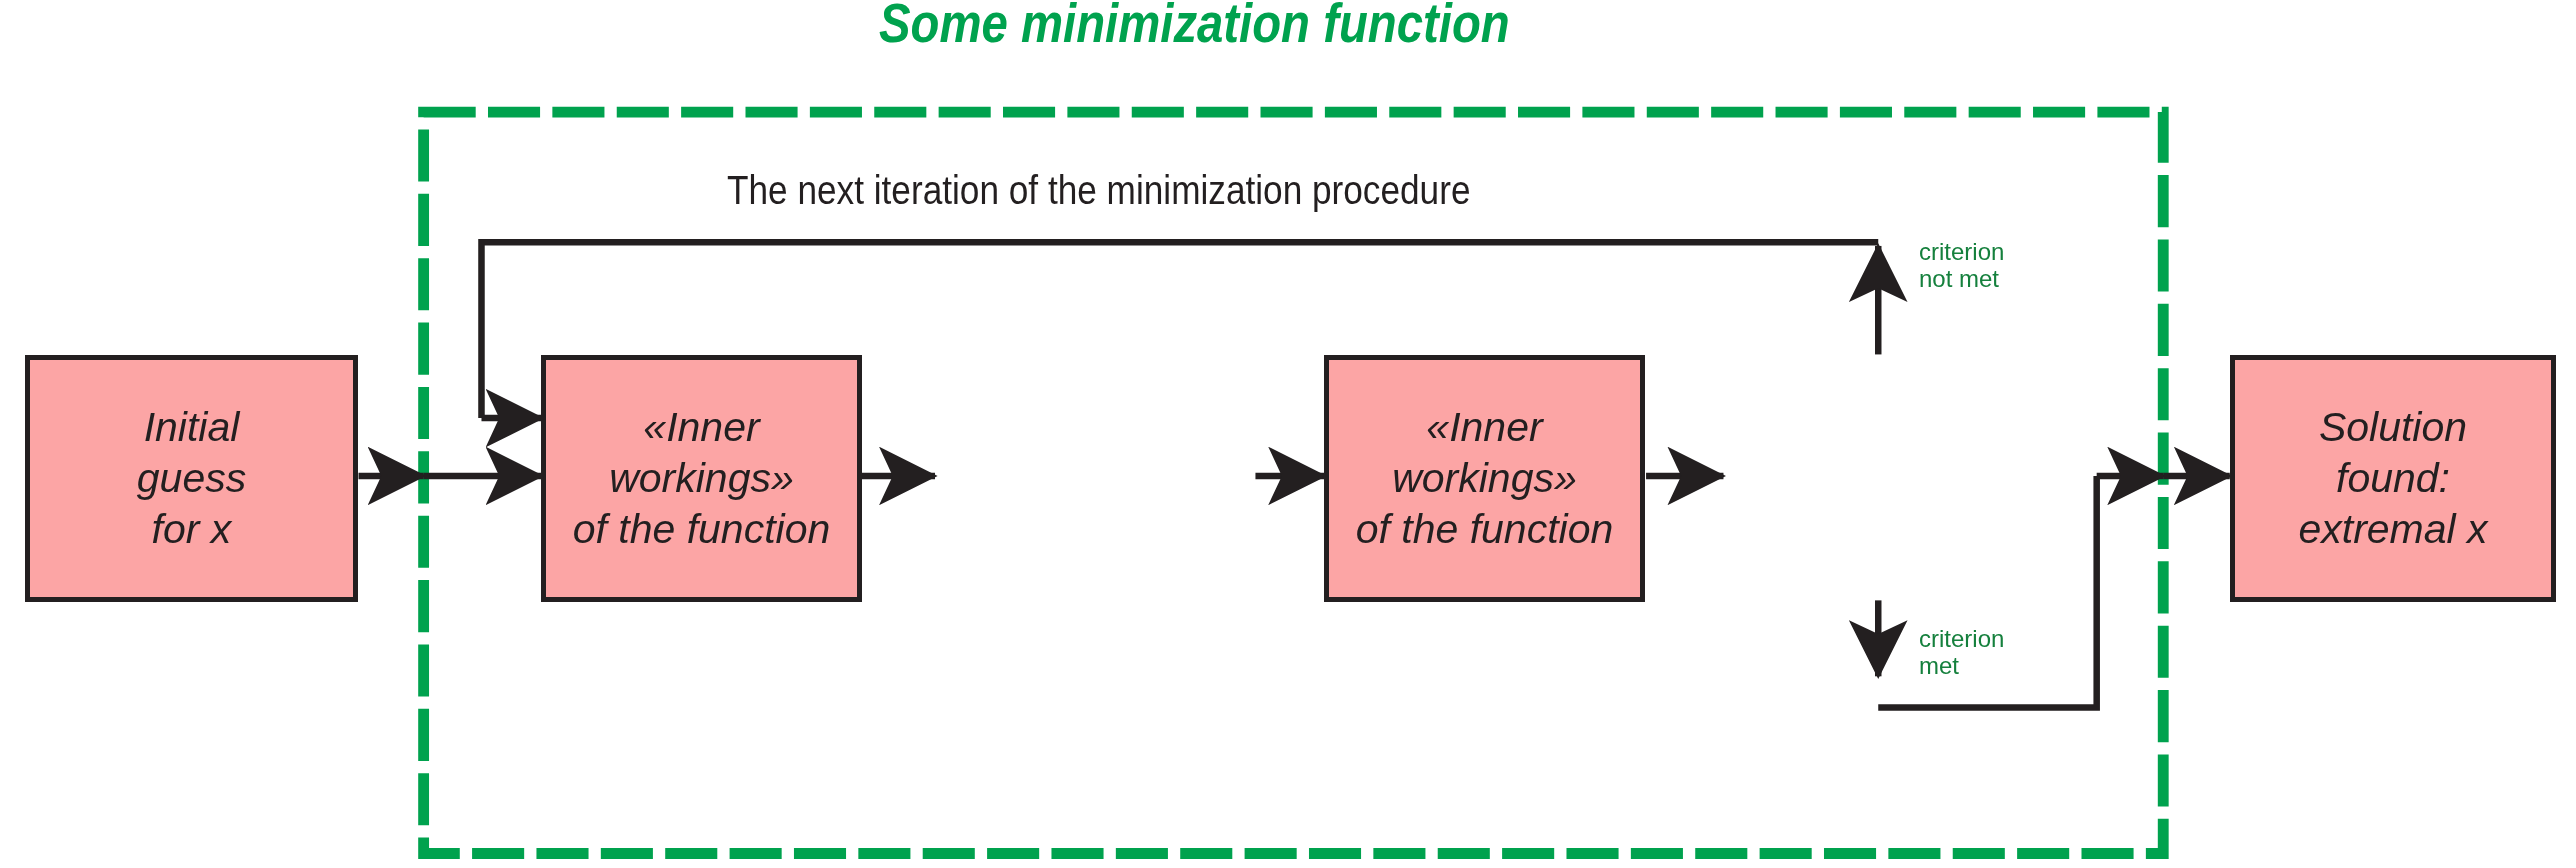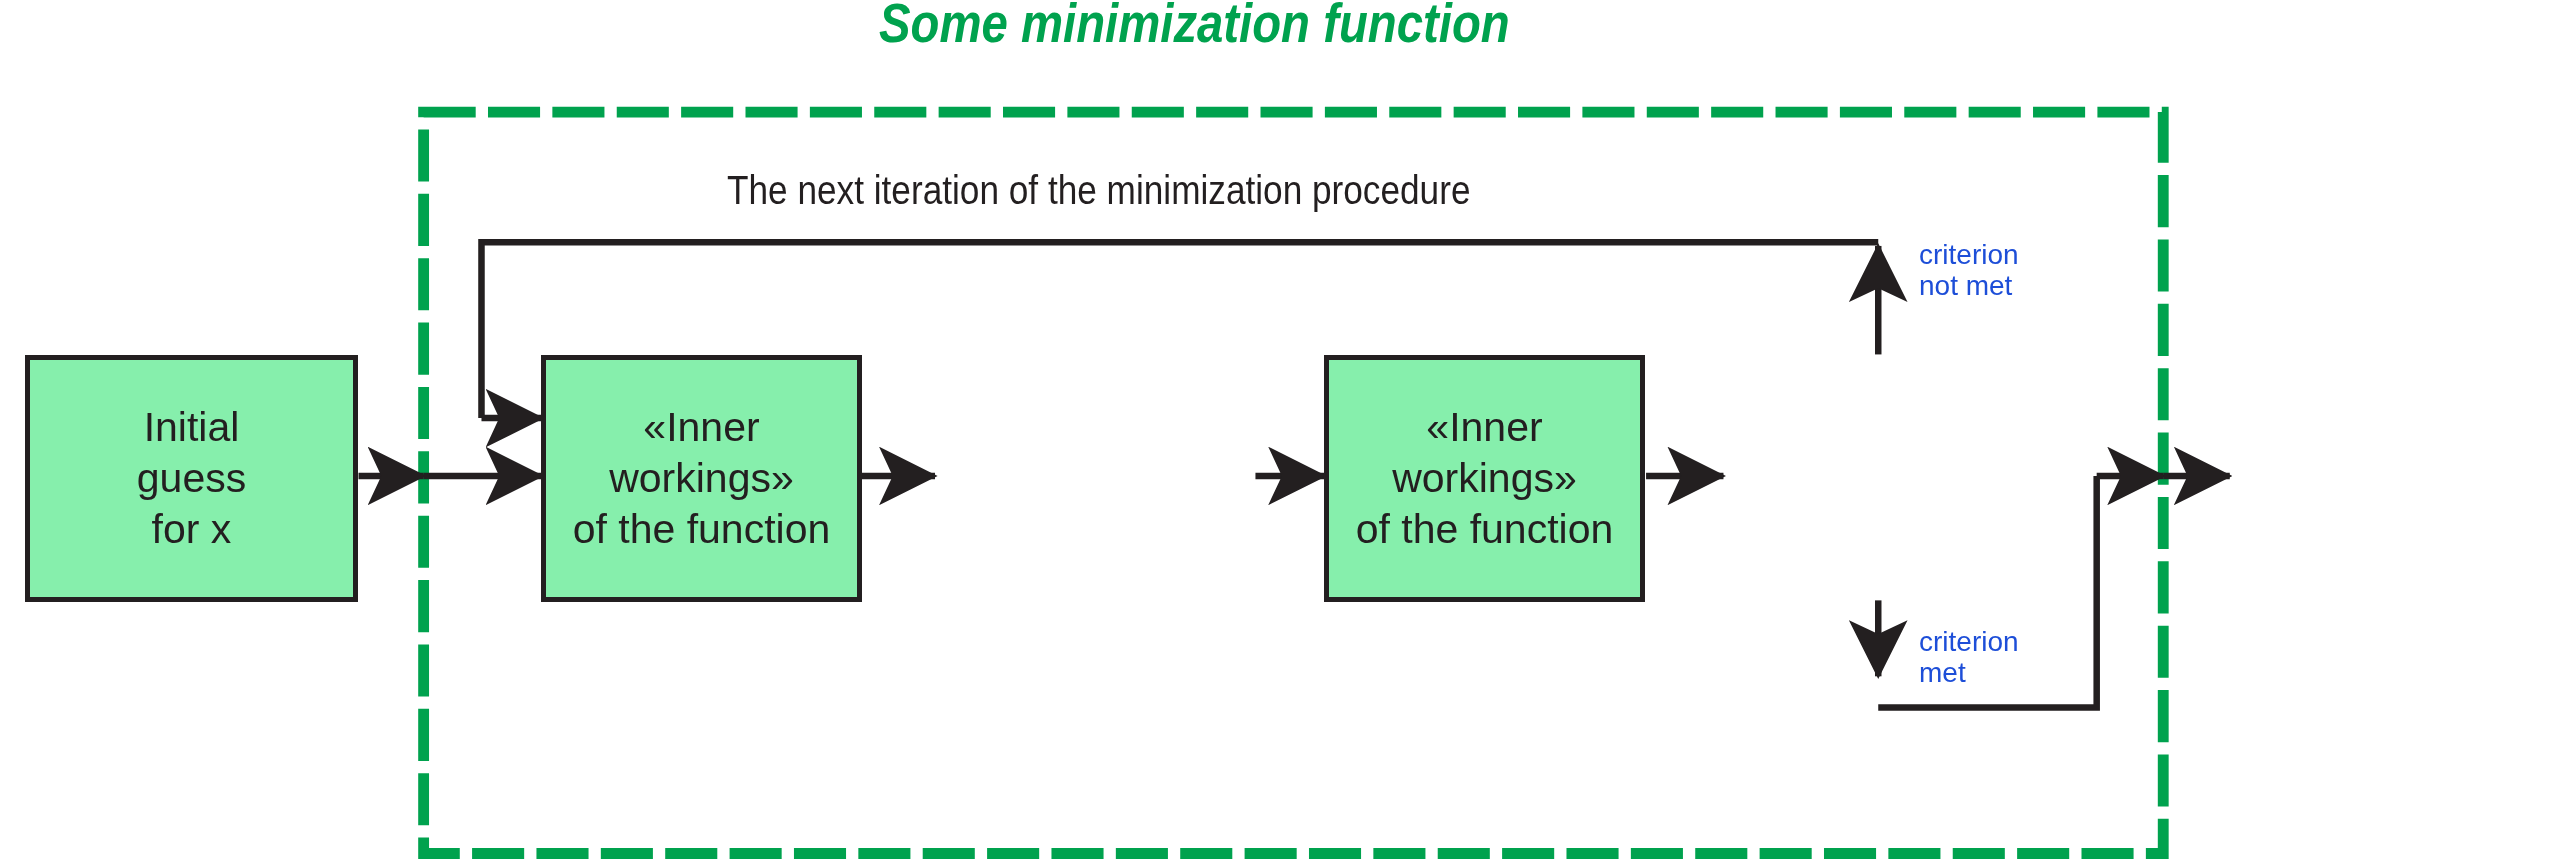--- a/index.html
+++ b/index.html
@@ -21,30 +21,31 @@
     position: absolute;
     left: 0;
     top: 0;
     width: 2576px;
     height: 868px;
   }
   .node-box {
     position: absolute;
     box-sizing: border-box;
     border: 5.8px solid #231f20;
-    background: #86efac;
+    background: #fca5a5;
     display: flex;
     align-items: center;
     justify-content: center;
     text-align: center;
     color: #231f20;
     font-family: "Liberation Sans", sans-serif;
     font-size: 41px;
     line-height: 1.24;
     white-space: pre-line;
+    font-style: italic;
   }
   .title-text {
     position: absolute;
     font-family: "Liberation Sans", sans-serif;
     font-weight: bold;
     font-style: italic;
     font-size: 55px;
     color: #00a24e;
     white-space: nowrap;
     transform: scaleX(0.86);
@@ -55,23 +56,23 @@
     font-family: "Liberation Sans", sans-serif;
     font-size: 40px;
     color: #231f20;
     white-space: nowrap;
     transform: scaleX(0.88);
     transform-origin: left center;
   }
   .edge-label {
     position: absolute;
     font-family: "Liberation Sans", sans-serif;
-    font-size: 28px;
+    font-size: 24px;
     line-height: 1.12;
-    color: #1d4ed8;
+    color: #15803d;
     white-space: pre-line;
     text-align: left;
   }
 </style>
 </head>
 <body>
 
 <div id="stage">
 
   <div class="title-text" style="left:879px; top:-8.7px;">Some minimization function</div>
@@ -131,15 +132,18 @@
   <div class="node-box" style="left:541px; top:355px; width:321px; height:247px;">«Inner
 workings»
 of the function</div>
 
 
   <div class="node-box" style="left:1324px; top:355px; width:321px; height:247px;">«Inner
 workings»
 of the function</div>
 
 
+  <div class="node-box" style="left:2230px; top:355px; width:326px; height:247px;">Solution
+found:
+extremal x</div>
 
 </div>
 
 
 </body></html>

